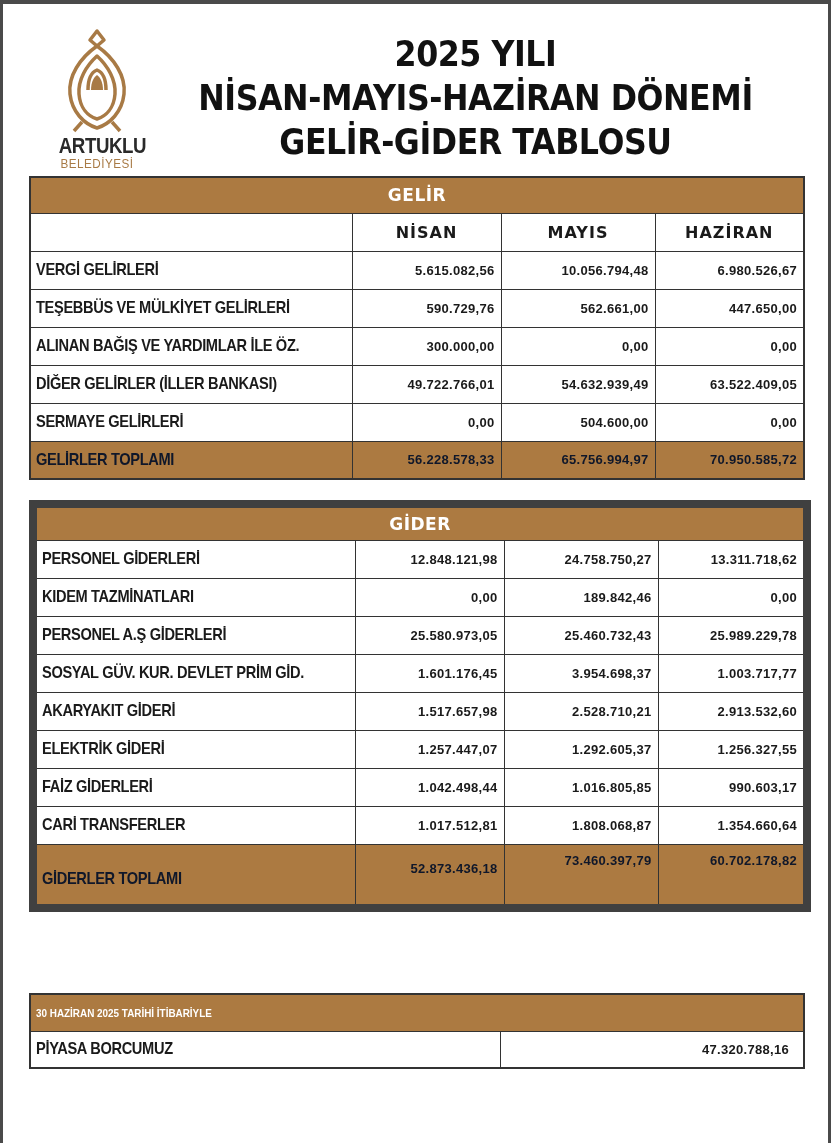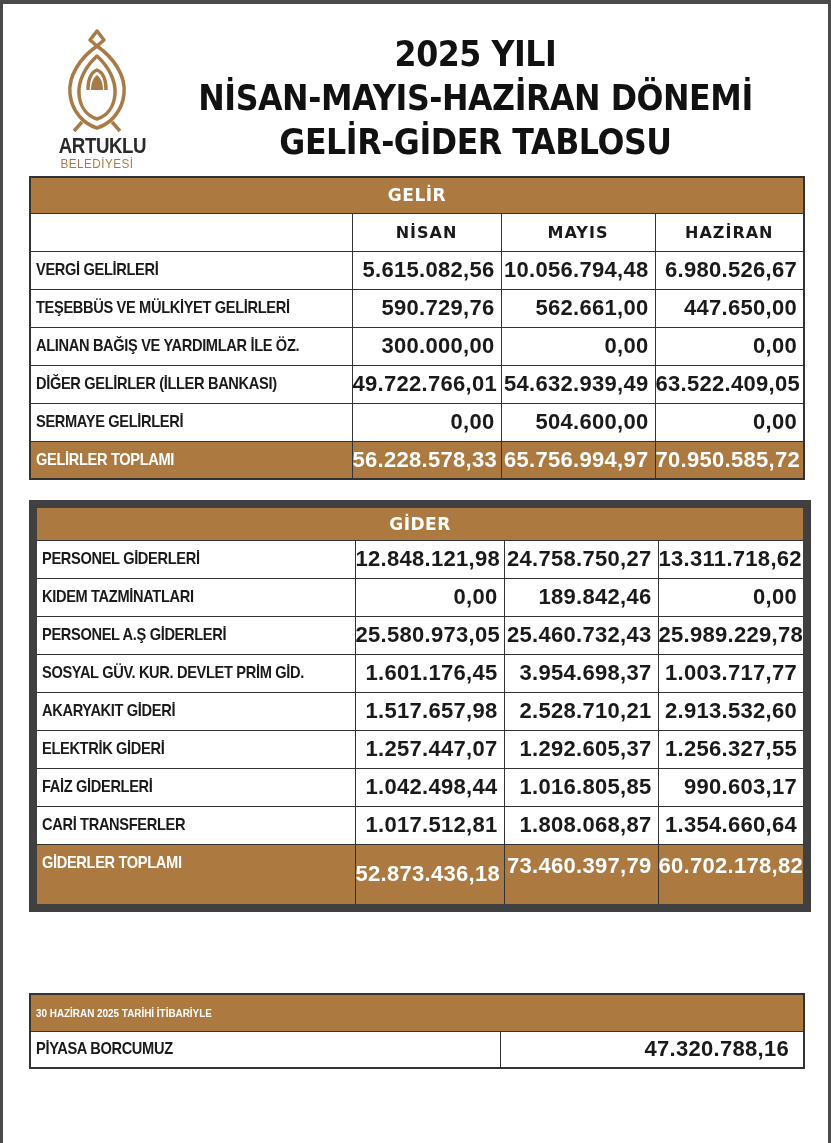--- a/index.html
+++ b/index.html
@@ -20,22 +20,22 @@
   .title div { font-family: "DejaVu Sans", sans-serif; font-weight: bold; font-size: 36px; line-height: 44px;
     letter-spacing: -0.5px; color: #111; transform: scaleX(0.88); }
   
   table { border-collapse: collapse; position: absolute; table-layout: fixed; }
   td { border: 1px solid #333; height: 38px; font-weight: bold; white-space: nowrap; overflow: hidden; }
   .sec-head td { background: #ac7a41; color: #fff; text-align: center; font-family: "DejaVu Sans", sans-serif;
     font-size: 17px; height: 36px; letter-spacing: 0.5px; }
   .col-head td { text-align: center; font-family: "DejaVu Sans", sans-serif; font-size: 16px; letter-spacing: 1px; }
   .lbl { font-family: "Liberation Sans", sans-serif; font-size: 17px; padding-left: 5px; letter-spacing: -0.4px; }
   .lbl span.inner { display: inline-block; transform: scaleX(0.86); transform-origin: left center; }
-  .num { text-align: right; padding-right: 6px; font-family: "Liberation Sans", sans-serif; font-size: 22px; letter-spacing: 0.3px; margin-top: 29px; }
-  .total td { background: #ac7a41; color: #ffffff; border-color: #333; }
+  .num { text-align: right; padding-right: 6px; font-family: "Liberation Sans", sans-serif; font-size: 13px; letter-spacing: 0.3px; margin-top: 29px; }
+  .total td { background: #ac7a41; color: #0f172a; border-color: #333; }
   .small { font-size: 10px; letter-spacing: 0; }
   #gelir { left: 29px; top: 176px; width: 774px; border: 2px solid #333; }
   #gider { left: 29px; top: 500px; width: 774px; border: 8px solid #404040; }
   #borc  { left: 29px; top: 993px; width: 774px; border: 2px solid #333; }
   .borc-head td { background: #ac7a41; color: #fff; text-align: left; padding-left: 5px; font-size: 11px; height: 36px; }
   .borc-head td span { display: inline-block; transform: scaleX(0.9); transform-origin: left center; }
   #borc td { height: 37px; }
 </style>
 </head>
 <body>
@@ -172,21 +172,21 @@
     <td class="num">1.016.805,85</td>
     <td class="num">990.603,17</td>
   </tr>
   <tr>
     <td class="lbl"><span class="inner">CARİ TRANSFERLER</span></td>
     <td class="num">1.017.512,81</td>
     <td class="num">1.808.068,87</td>
     <td class="num">1.354.660,64</td>
   </tr>
   <tr class="total">
-    <td class="lbl" style="height:64px;vertical-align:top;padding-top:8px"><span class="inner">GİDERLER TOPLAMI</span></td>
+    <td class="lbl" style="height:64px;vertical-align:top;padding-top:24px"><span class="inner">GİDERLER TOPLAMI</span></td>
     <td class="num" style="vertical-align:top;padding-top:16px">52.873.436,18</td>
     <td class="num" style="vertical-align:top;padding-top:8px">73.460.397,79</td>
     <td class="num" style="vertical-align:top;padding-top:8px">60.702.178,82</td>
   </tr>
 </tbody>
   </table>
 
 <table id="borc">
   <colgroup>
       <col style="width:470px">

